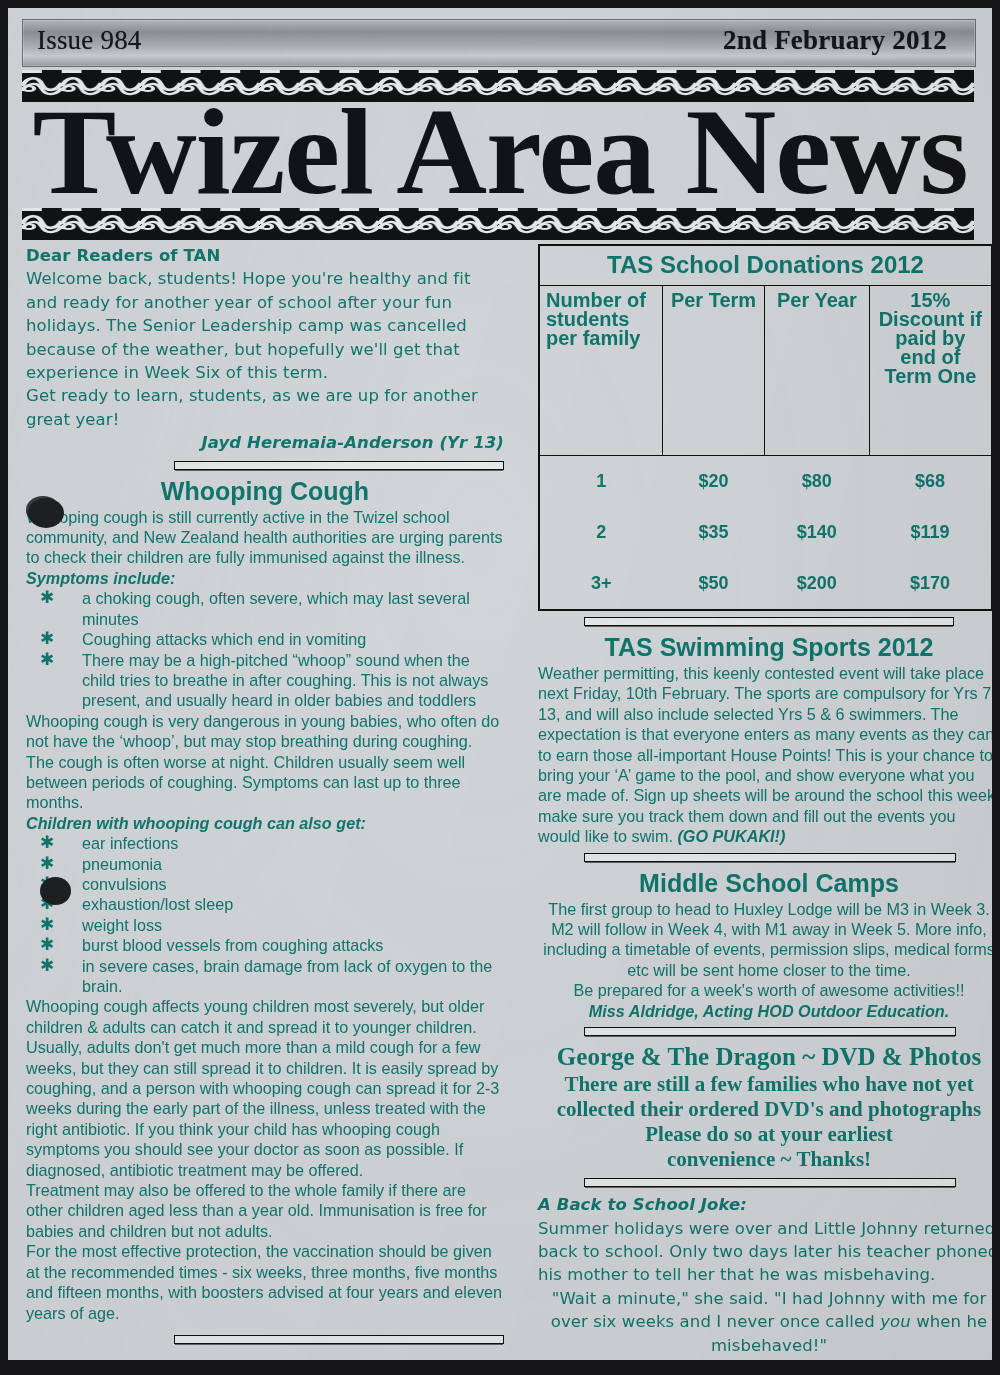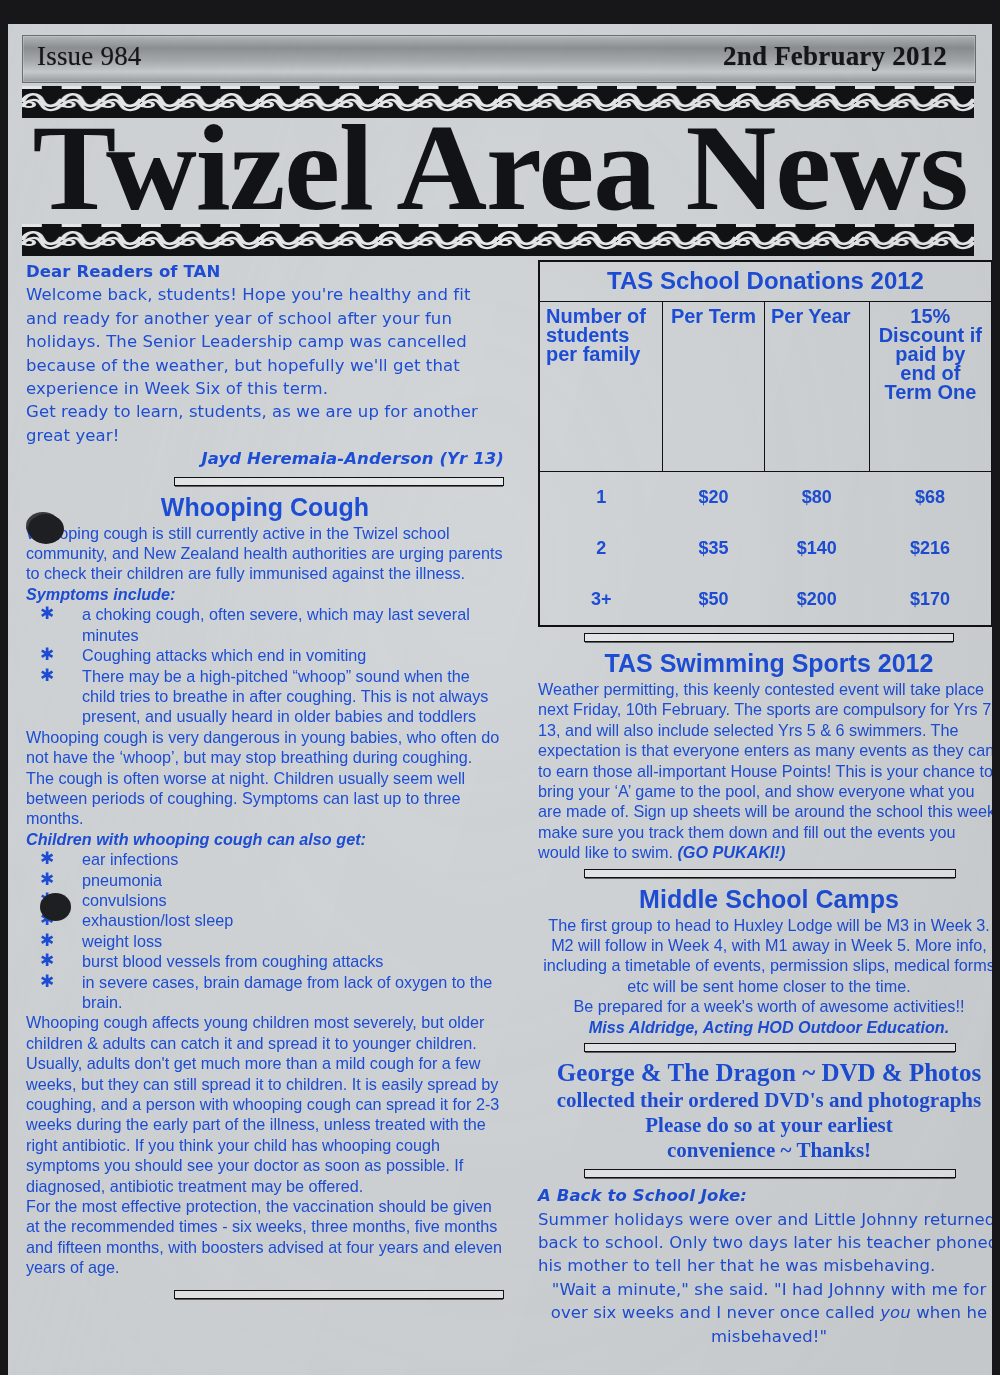--- a/index.html
+++ b/index.html
@@ -6,21 +6,20 @@
   body{
     width:1000px;height:1375px;
     background:#17171a;
     font-family:"Liberation Sans",sans-serif;
     overflow:hidden;
   }
   .page{
     position:absolute;left:8px;top:8px;width:984px;height:1352px;
     background:#d2d6d8;
     overflow:hidden;
-    margin-top:16px;
   }
   
   .page:after{
     content:"";position:absolute;inset:0;pointer-events:none;
     background:
       linear-gradient(105deg, rgba(255,255,255,.20) 0%, rgba(255,255,255,0) 38%, rgba(0,0,0,.035) 100%),
       radial-gradient(ellipse at 48% 40%, rgba(255,255,255,.13), rgba(0,0,0,.05) 85%);
     mix-blend-mode:multiply;opacity:.75;
   }
 
@@ -48,21 +47,21 @@
   .masthead{
     position:absolute;left:0;top:88px;width:984px;height:112px;
     text-align:center;
     font-family:"Liberation Serif",serif;font-weight:700;
     font-size:122px;line-height:112px;color:#121316;
     letter-spacing:-1px;
     transform:scaleX(1.03);
   }
 
   
-  .col{position:absolute;top:236px;color:#1d4ed8;}
+  .col{position:absolute;top:236px;color:#0f766e;}
   .colL{left:18px;width:478px;}
   .colR{left:530px;width:462px;}
 
   
   .hand{font-family:"DejaVu Sans",sans-serif;font-size:16.5px;line-height:23.4px;letter-spacing:.1px;}
   
   .body{font-family:"Liberation Sans",sans-serif;font-size:16.2px;line-height:20.4px;}
 
   .hd-bold{font-weight:700;}
   .sig{text-align:right;font-style:italic;font-weight:700;}
@@ -112,21 +111,21 @@
   table.don td,table.don th{border:1.5px solid #111;padding:0;}
   .don .title{
     text-align:center;font-weight:700;font-size:24px;padding:5px 0 6px;
   }
   .don .hcell{
     vertical-align:top;font-weight:700;font-size:20px;line-height:19px;
     padding:5px 6px 58px;height:106px;
   }
   .don .hcell.c1{text-align:left;width:120px;}
   .don .hcell.c2{text-align:center;width:104px;}
-  .don .hcell.c3{width:110px;}
+  .don .hcell.c3{text-align:center;width:110px;}
   .don .hcell.c4{text-align:center;width:118px;}
   .don td.num{text-align:center;font-weight:700;font-size:18px;padding:15px 0 15px;}
 
   
   .blot{position:absolute;background:#1d1f22;border-radius:50%;}
   .blot.b1{left:20px;top:490px;width:36px;height:30px;
            box-shadow:-3px -3px 0 -1px rgba(40,42,46,.9);}
   .blot.b2{left:32px;top:869px;width:31px;height:28px;}
 
   .pukaki{font-style:italic;font-weight:700;}
@@ -192,20 +191,21 @@
       <ul class="ast">
         <li><span class="ast">✱</span><span>ear infections</span></li>
         <li><span class="ast">✱</span><span>pneumonia</span></li>
         <li><span class="ast">✱</span><span>convulsions</span></li>
         <li><span class="ast">✱</span><span>exhaustion/lost sleep</span></li>
         <li><span class="ast">✱</span><span>weight loss</span></li>
         <li><span class="ast">✱</span><span>burst blood vessels from coughing attacks</span></li>
         <li><span class="ast">✱</span><span>in severe cases, brain damage from lack of oxygen to the brain.</span></li>
       </ul>
       <p>Whooping cough affects young children most severely, but older children &amp; adults can catch it and spread it to younger children.  Usually, adults don't get much more than a mild cough for a few weeks, but they can still spread it to children.  It is easily spread by coughing, and a person with whooping cough can spread it for 2-3 weeks during the early part of the illness, unless treated with the right antibiotic. If you think your child has whooping cough symptoms you should see your doctor as soon as possible. If diagnosed, antibiotic treatment may be offered.</p>
+      <p>Treatment may also be offered to the whole family if there are other children aged less than a year old. Immunisation is free for babies and children but not adults.</p>
       <p>For the most effective protection, the vaccination should be given at the recommended times - six weeks, three months, five months and fifteen months, with boosters advised at four years and eleven years of age.</p>
     </div>
 
     <div class="rule r-left-bottom"></div>
   </div>
 
   <div class="col colR">
 
     <table class="don">
       <tbody>
@@ -235,21 +235,21 @@
       <tr>
         <td class="num" style="border-right:none;border-bottom:none">1</td>
         <td class="num" style="border:none">$20</td>
         <td class="num" style="border:none">$80</td>
         <td class="num" style="border-left:none;border-bottom:none">$68</td>
       </tr>
       <tr>
         <td class="num" style="border-right:none;border-bottom:none;border-top:none">2</td>
         <td class="num" style="border:none">$35</td>
         <td class="num" style="border:none">$140</td>
-        <td class="num" style="border-left:none;border-bottom:none;border-top:none">$216</td>
+        <td class="num" style="border-left:none;border-bottom:none;border-top:none">$119</td>
       </tr>
       <tr>
         <td class="num" style="border-right:none;border-top:none">3+</td>
         <td class="num" style="border-top:none;border-left:none;border-right:none">$50</td>
         <td class="num" style="border-top:none;border-left:none;border-right:none">$200</td>
         <td class="num" style="border-left:none;border-top:none">$170</td>
       </tr>
     </tbody>
       </table>
 
@@ -266,20 +266,21 @@
     <div class="body center">
       <p>The first group to head to Huxley Lodge will be M3 in Week 3.  M2 will follow in Week 4, with M1 away in Week 5. More info, including a timetable of events, permission slips, medical forms etc will be sent home closer to the time.</p>
       <p>Be prepared for a week's worth of awesome activities!!</p>
       <p class="ital-b">Miss Aldridge, Acting HOD Outdoor Education.</p>
     </div>
 
     <div class="rule r-r3"></div>
 
     <div class="serif-h">George &amp; The Dragon ~ DVD &amp; Photos</div>
     <div>
+      <div class="serif-b">There are still a few families who have not yet</div>
       <div class="serif-b">collected their ordered DVD's and photographs</div>
       <div class="serif-b">Please do so at your earliest</div>
       <div class="serif-b">convenience  ~ Thanks!</div>
     </div>
 
     <div class="rule r-r4"></div>
 
     <div class="hand">
       <p class="ital-b">A Back to School Joke:</p>
       <p>Summer holidays were over and Little Johnny returned back to school.  Only two days later his teacher phoned his mother to tell her that he was misbehaving.</p>

